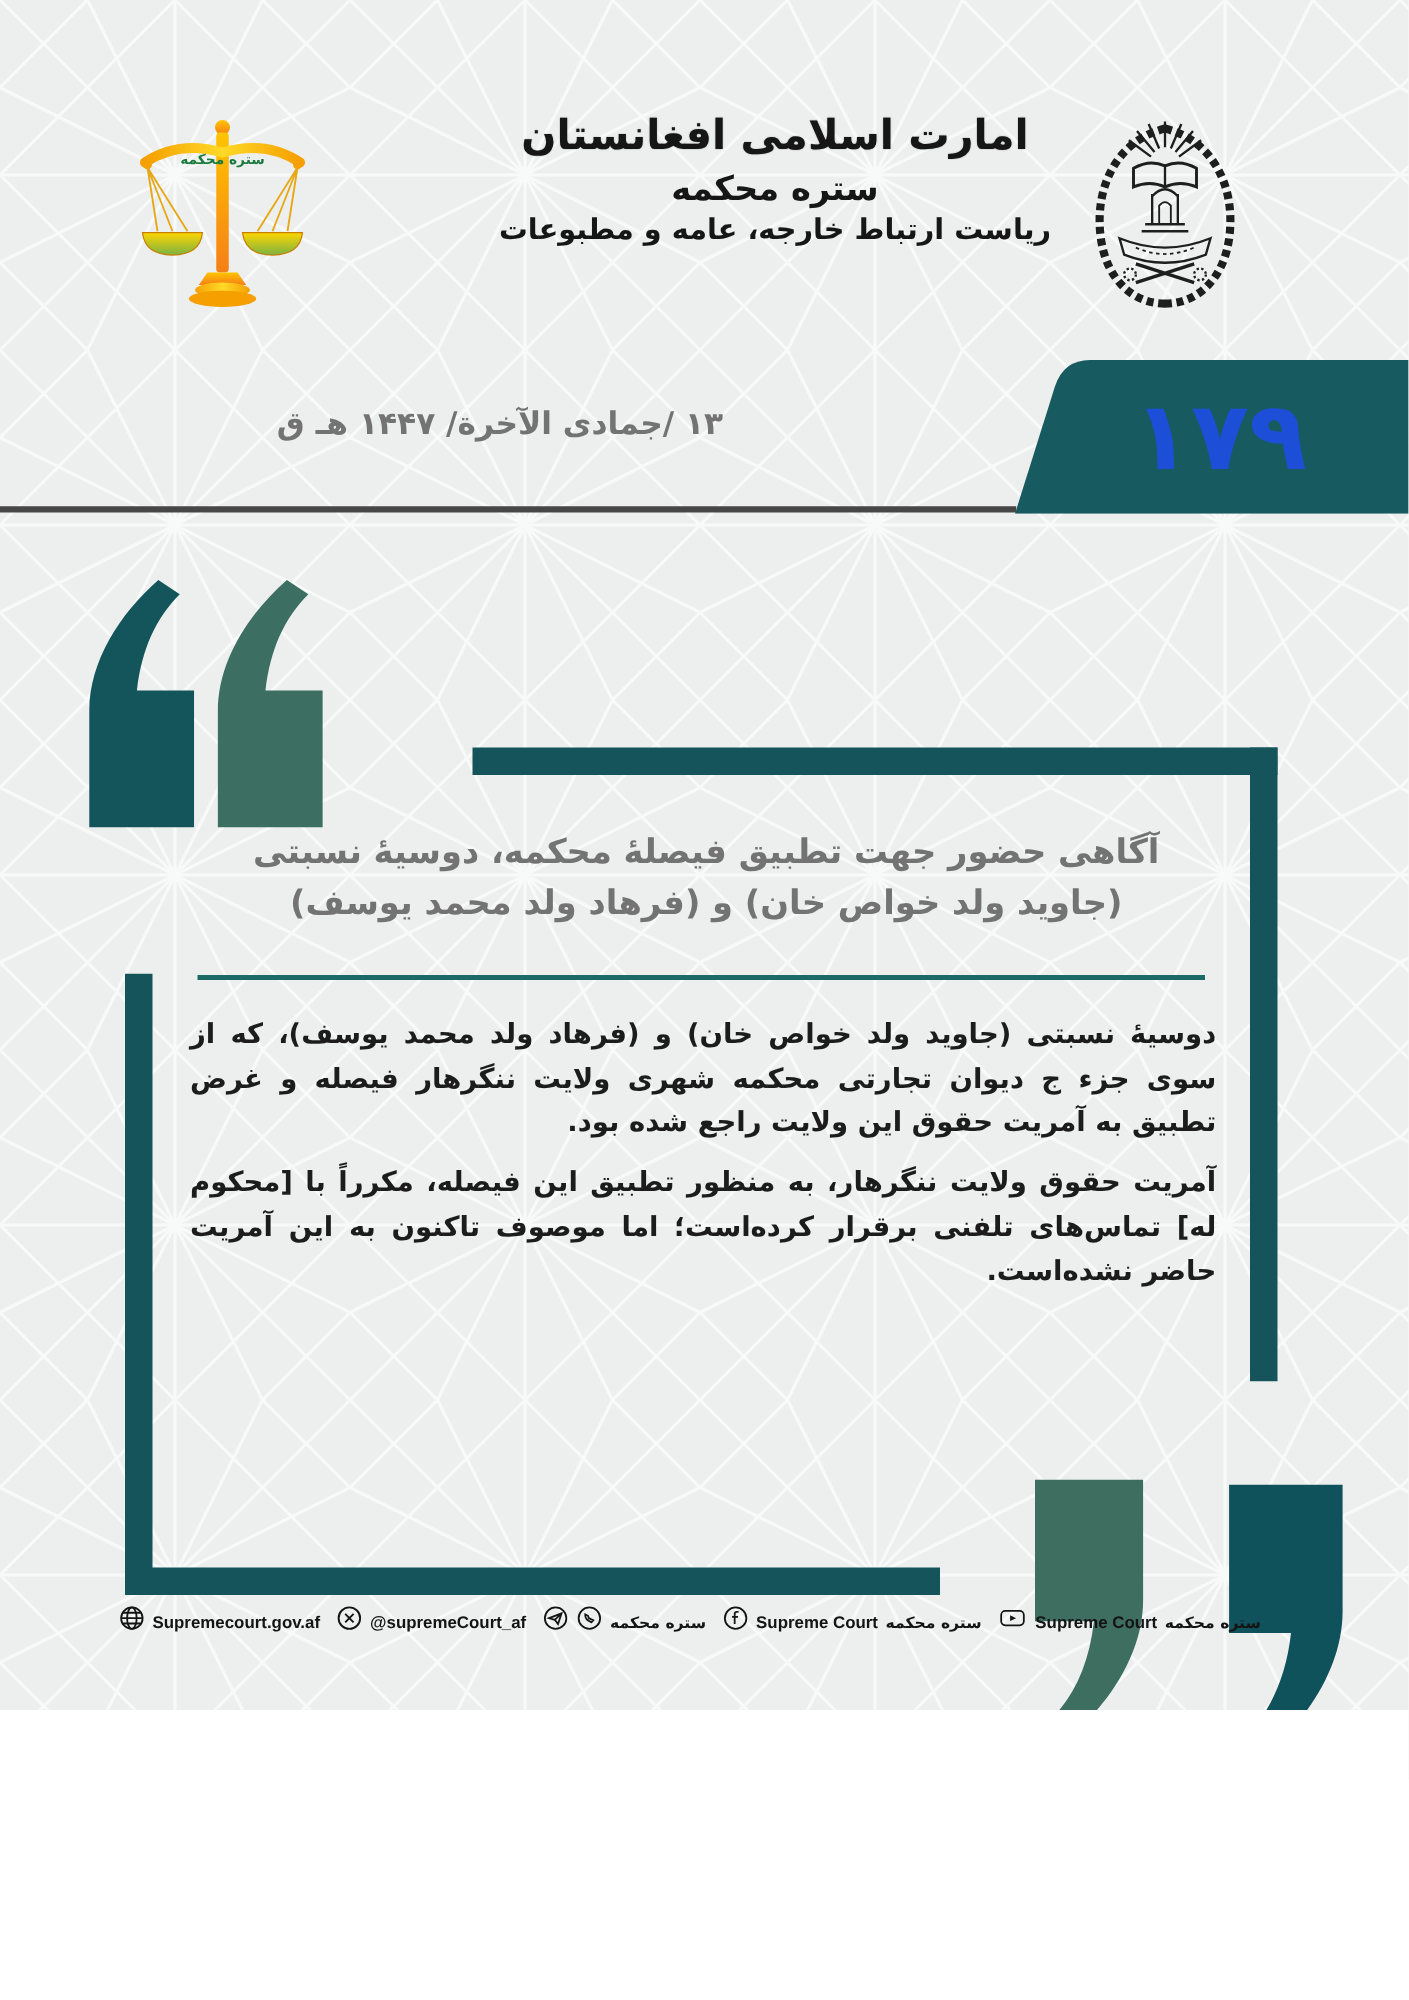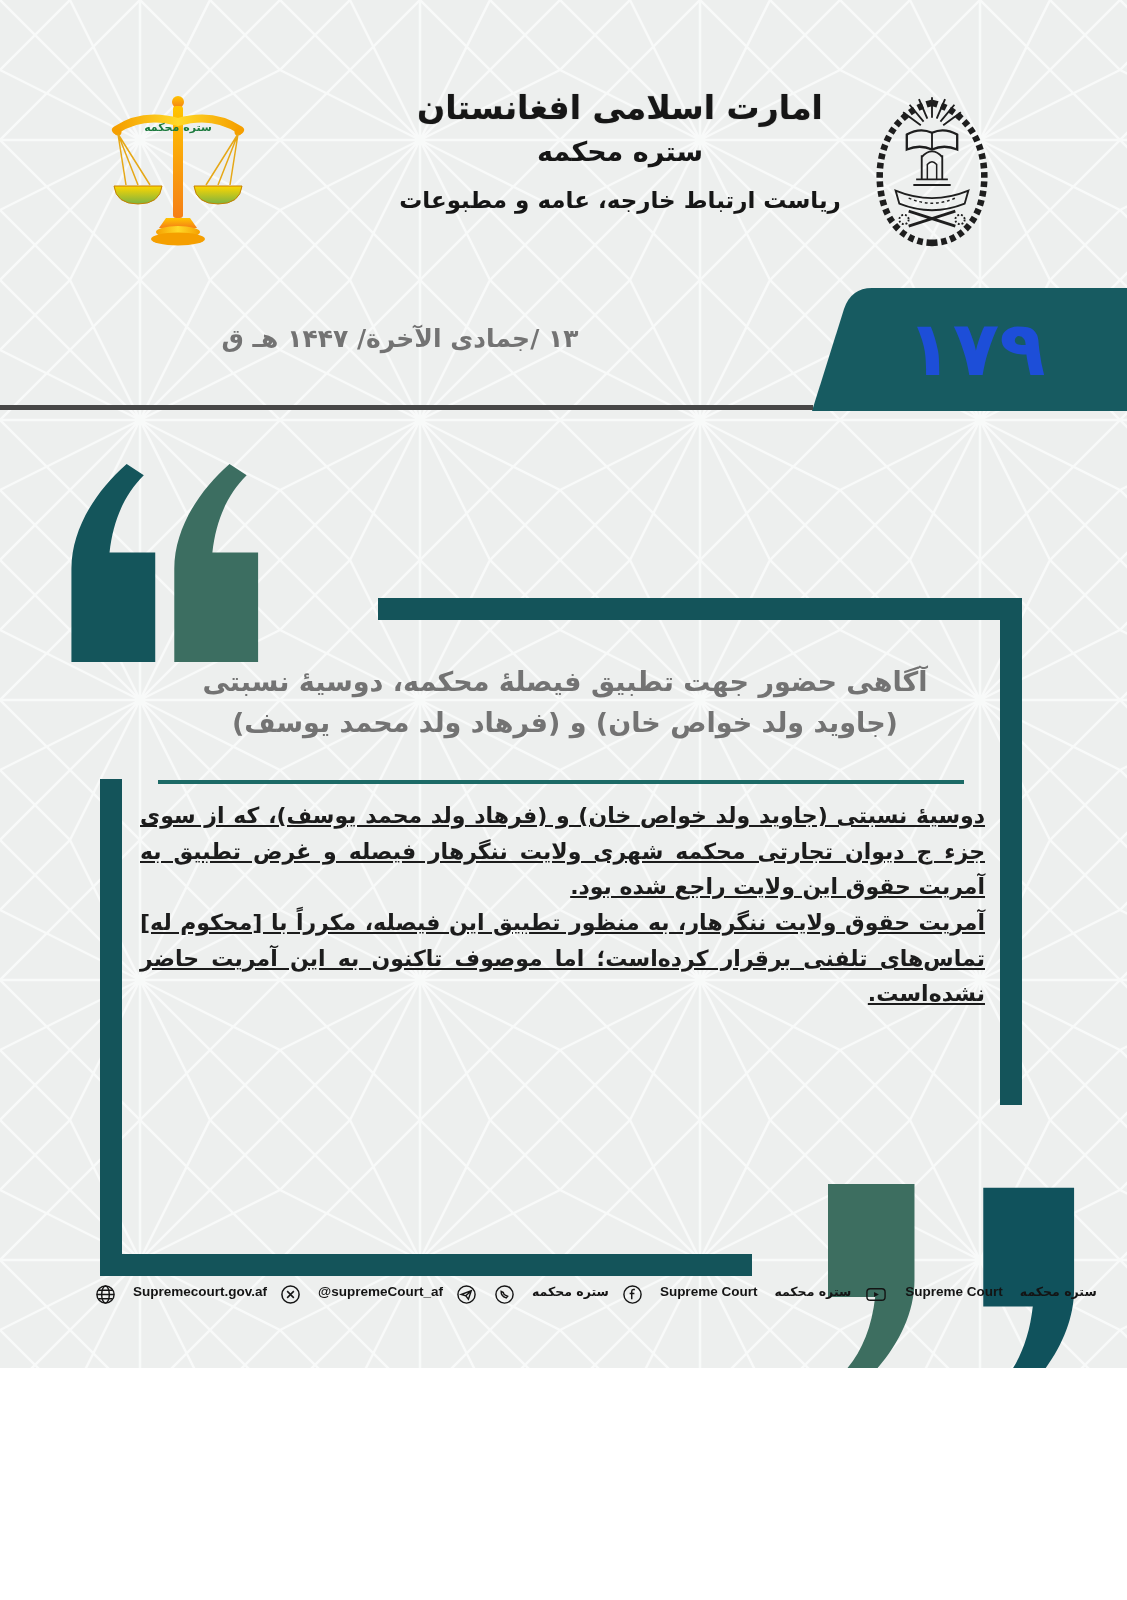--- a/index.html
+++ b/index.html
@@ -6,21 +6,21 @@
   .page{position:relative;width:1127px;height:1368px;background:#edefee;overflow:hidden;
         font-family:"DejaVu Sans",sans-serif;}
   .abs{position:absolute;}
   svg{display:block;}
 
   
   .header-text{position:absolute;left:360px;top:88px;width:520px;text-align:center;color:#161616;}
   .calligraphy{font-size:33px;font-weight:bold;direction:rtl;letter-spacing:1px;
                text-shadow:0 0 1px #16161680;}
   .org-name{font-size:27px;font-weight:bold;direction:rtl;margin-top:9px;}
-  .directorate{font-size:23px;font-weight:bold;direction:rtl;margin-top:20px;}
+  .directorate{font-size:23px;font-weight:bold;direction:rtl;margin-top:4px;}
 
   
   .issue-number{position:absolute;left:845px;top:293px;width:262px;height:112px;
                 text-align:center;color:#1d4ed8;font-size:76px;font-weight:bold;line-height:112px;}
   .issue-date{position:absolute;left:205px;top:324px;width:390px;text-align:center;direction:rtl;
               color:#737373;font-size:25px;font-weight:bold;}
   .banner-underline{position:absolute;left:0;top:405px;width:813px;height:5px;background:#474747;}
 
   
   .bar{position:absolute;background:#14545a;}
@@ -28,26 +28,26 @@
   .bar-v-right{left:1000px;top:598px;width:22px;height:507px;}
   .bar-v-left{left:100px;top:779px;width:22px;height:497px;}
   .bar-h-bottom{left:100px;top:1254px;width:652px;height:22px;}
 
   
   .notice-title{position:absolute;left:175px;top:662px;width:780px;direction:rtl;text-align:center;
                 color:#737373;font-size:27px;font-weight:bold;line-height:1.5;}
   .title-divider{position:absolute;left:158px;top:780px;width:806px;height:4px;background:#1c6a66;}
   .notice-body{position:absolute;left:140px;top:798px;width:845px;direction:rtl;text-align:justify;
                color:#1c1c1c;font-size:22px;font-weight:bold;line-height:1.62;}
-  .notice-body p{margin:0;text-decoration:underline;}
+  .notice-body p{margin:12px;}
 
   
   .footer{position:absolute;left:95px;top:1284px;display:flex;align-items:center;gap:13px;
           font-family:"Liberation Sans",sans-serif;font-size:13.5px;font-weight:bold;color:#141414;}
-  .footer .item{display:flex;align-items:flex-start;gap:17px;white-space:nowrap;}
+  .footer .item{display:flex;align-items:flex-end;gap:6px;white-space:nowrap;}
   .footer .fa{font-family:"DejaVu Sans",sans-serif;font-size:12.5px;direction:rtl;}
   .footer svg{flex:none;}
 </style>
 </head>
 <body>
 
 <div class="page">
 
   <svg class="abs" style="left:0;top:0;" width="1127" height="1600" viewBox="0 0 1127 1600">
     <defs>

